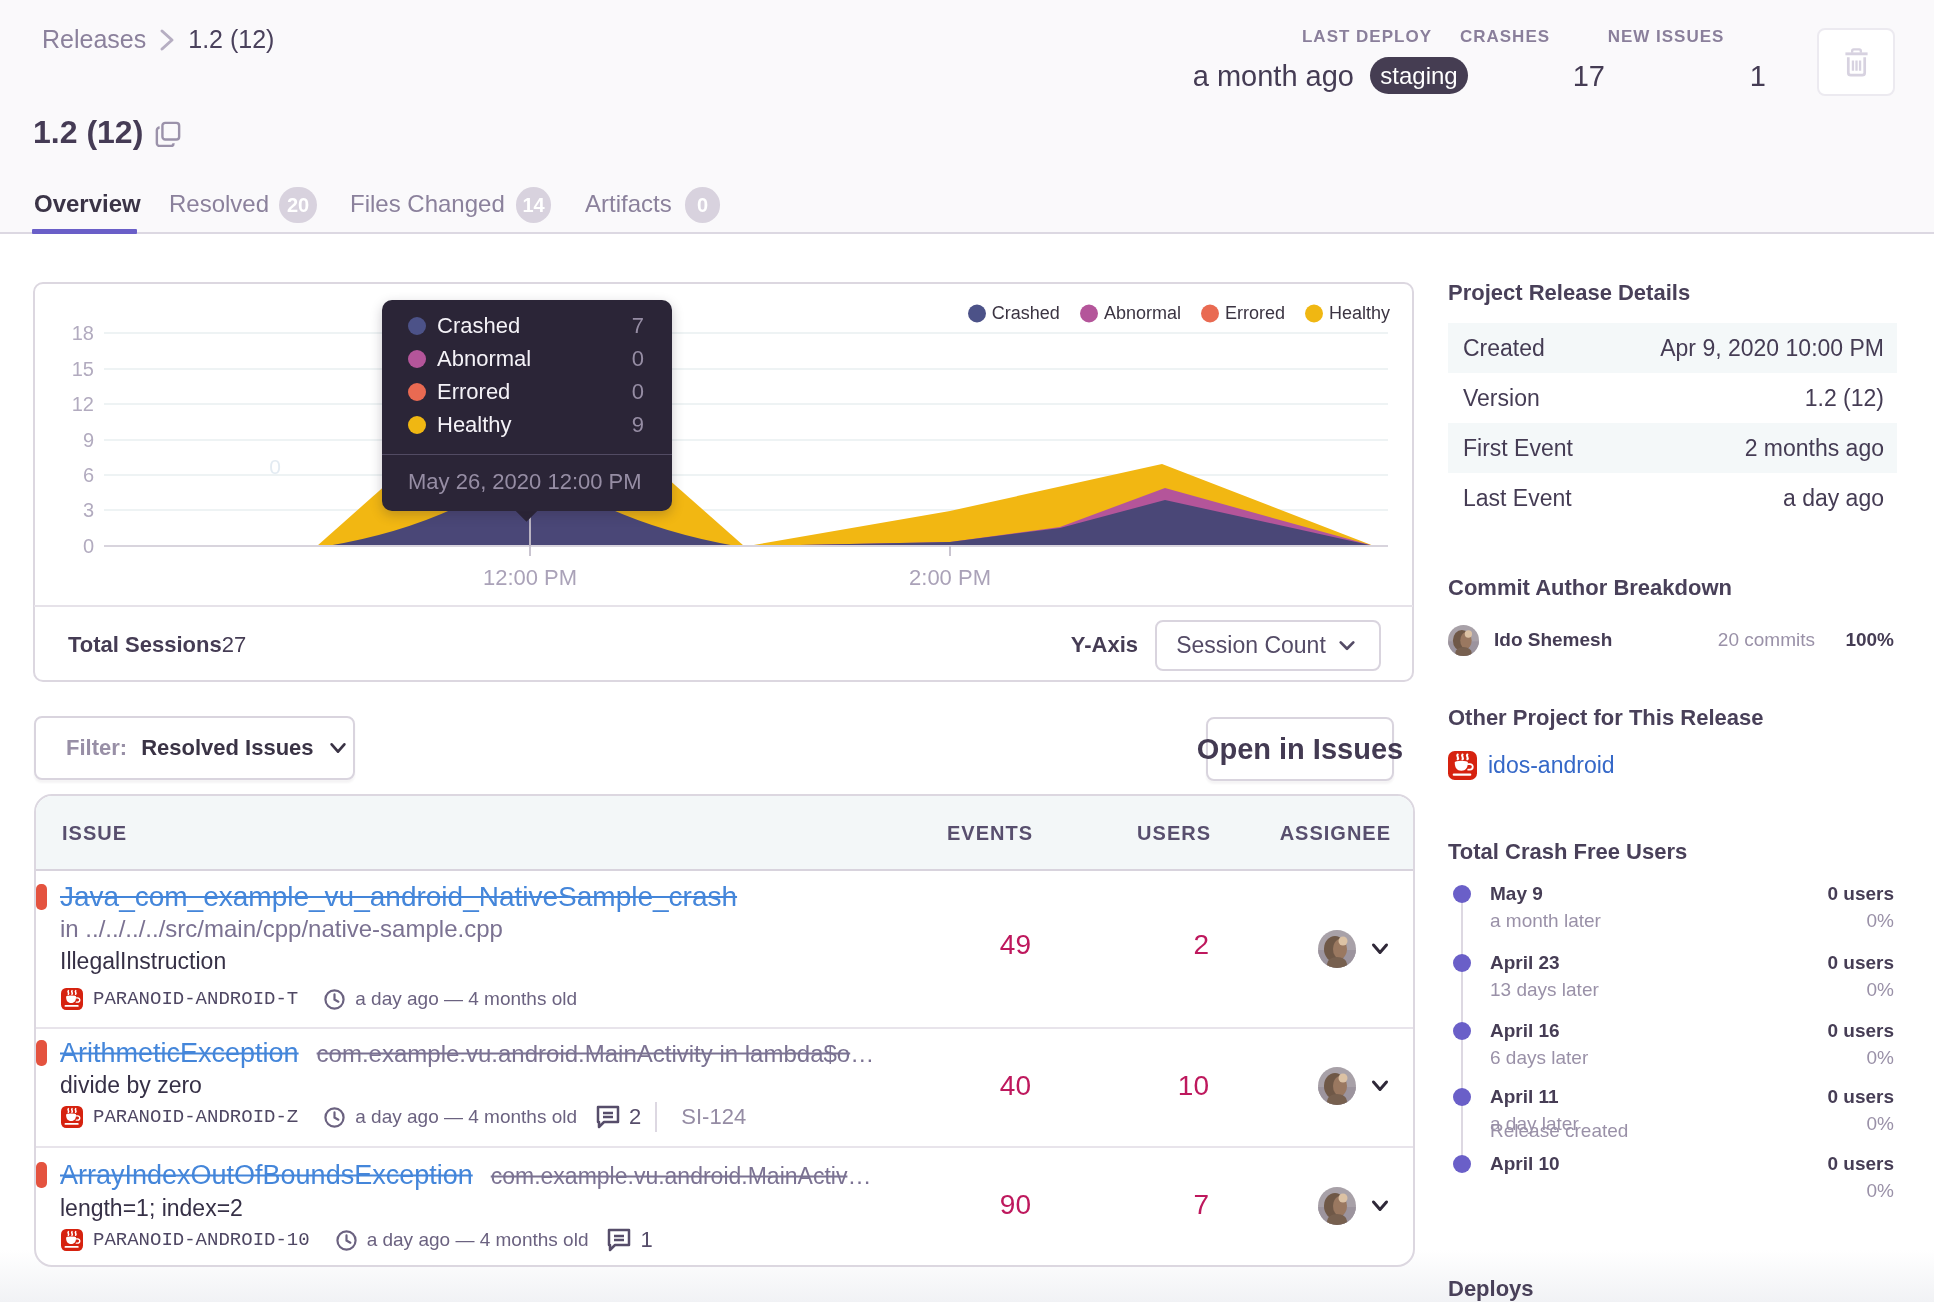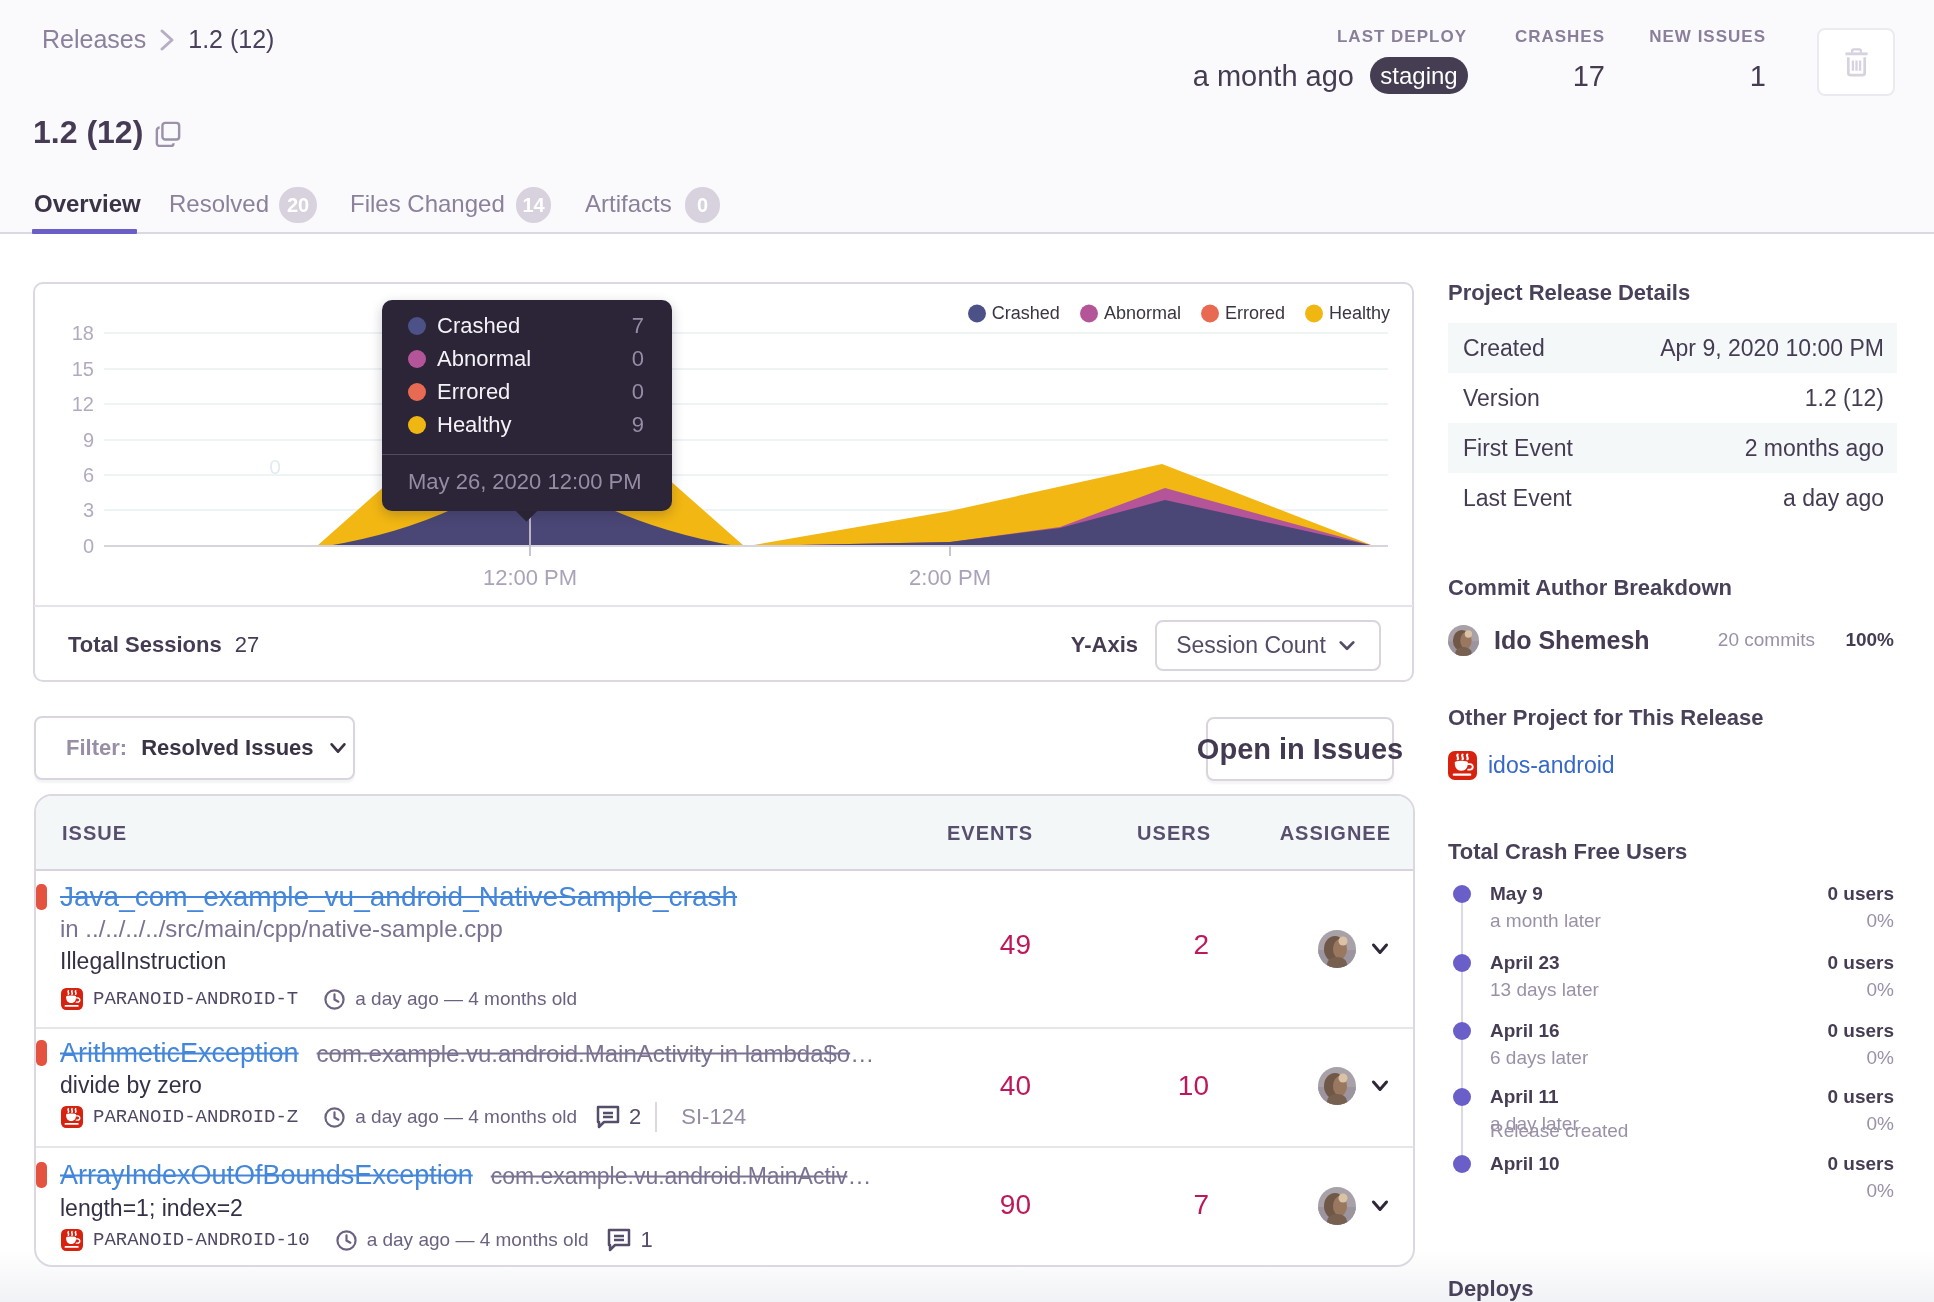--- a/index.html
+++ b/index.html
@@ -2,21 +2,21 @@
 <html><head>
 <meta charset="utf-8">
 <style>
   * { margin:0; padding:0; box-sizing:border-box; }
   html,body { width:1934px; height:1302px; background:#fff; font-family:"Liberation Sans", sans-serif; }
   #page { position:relative; width:1934px; height:1302px; overflow:hidden; background:#fff; }
   .abs { position:absolute; }
   .hdr { position:absolute; left:0; top:0; width:1934px; height:234px; background:#faf9fb; border-bottom:2px solid #dcd8e2; }
   .bc { position:absolute; top:25px; left:42px; font-size:25px; color:#8b819c; display:flex; align-items:center; white-space:nowrap; }
   .bc b { color:#4a415c; font-weight:500; }
-  .slab { position:absolute; top:27px; font-size:17px; font-weight:bold; letter-spacing:1px; color:#8a7f9b; text-align:right; white-space:nowrap; }
+  .slab { position:absolute; top:27px; font-size:17px; font-weight:bold; letter-spacing:1px; color:#8a7f9b; text-align:center; white-space:nowrap; }
   .sval { position:absolute; top:60px; font-size:29px; color:#453c54; text-align:right; white-space:nowrap; }
   .pill { position:absolute; left:1370px; top:57px; width:98px; height:37px; background:#453d52; border-radius:19px; color:#fff; font-size:24px; display:flex; align-items:center; justify-content:center; }
   .trash { position:absolute; left:1817px; top:28px; width:78px; height:68px; background:#fff; border:2px solid #eceaf0; border-radius:8px; display:flex; align-items:center; justify-content:center; }
   .title { position:absolute; left:33px; top:114px; font-size:32px; font-weight:600; color:#453b55; }
   .tab { position:absolute; font-size:24px; color:#8b819c; transform:translateY(-50%); white-space:nowrap; }
   .badge { position:absolute; height:36px; border-radius:18px; background:#d8d2de; color:#fff; font-size:20px; font-weight:bold; display:flex; align-items:center; justify-content:center; transform:translateY(-50%); }
   .underline { position:absolute; left:32px; top:229px; width:105px; height:5px; background:#6a5fc8; border-radius:1px; }
 
   .card { position:absolute; background:#fff; border:2px solid #dcd7e0; border-radius:10px; }
   .btn { position:absolute; background:#fff; border:2px solid #d9d4de; border-radius:8px; box-shadow:0 3px 2px rgba(50,40,60,0.05); display:flex; align-items:center; justify-content:center; white-space:nowrap; }
@@ -162,21 +162,21 @@
     <div class="trow">
         <span class="dot" style="background:#f0b712;"></span>
         <span class="lbl">Healthy</span>
         <span class="val">9</span>
       </div>
     <div style="height:1px; background:#524b63; margin-top:13px;"></div>
     <div style="padding:14px 0 0 26px; color:#968da4; font-size:22px;">May 26, 2020 12:00 PM</div>
   </div>
 
   <div class="abs" style="left:34px; top:605px; width:1379px; height:2px; background:#e6e2e9;"></div>
-  <div class="abs" style="left:68px; top:645px; transform:translateY(-50%); font-size:22px; color:#453c54;"><b>Total Sessions</b><span style="margin-left:13px;">27</span></div>
+  <div class="abs" style="left:68px; top:645px; transform:translateY(-50%); font-size:22px; color:#453c54;"><b>Total Sessions</b><span style="">27</span></div>
   <div class="abs" style="left:1040px; top:645px; width:98px; text-align:right; transform:translateY(-50%); font-size:22px; font-weight:bold; color:#453c54;">Y-Axis</div>
   <div class="btn" style="left:1155px; top:620px; width:226px; height:51px; box-shadow:none; border-radius:8px;">
     <span style="font-size:23px; color:#544b66;">Session Count</span>
     <svg width="26" height="18" viewBox="0 0 28 20" style="margin-left:8px;">
         <polyline points="7,6 14,13 21,6" fill="none" stroke="#544b66" stroke-width="3" stroke-linecap="round" stroke-linejoin="round"></polyline>
       </svg>
   </div>
 
   <div class="btn" style="left:34px; top:716px; width:321px; height:64px; justify-content:flex-start;">
     <span style="font-size:22px; font-weight:bold; color:#988fa6; margin-left:30px;">Filter:</span>
@@ -349,21 +349,21 @@
   <svg class="abs" style="left:1448px; top:625px;" width="31" height="31" viewBox="0 0 38 38">
       <g clip-path="url(#c1)">
         <rect width="38" height="38" fill="#a8a1a8"></rect>
         <rect x="0" y="20" width="38" height="18" fill="#9c949e"></rect>
         <ellipse cx="17" cy="19" rx="11" ry="13" fill="#6f5847"></ellipse>
         <ellipse cx="22" cy="19" rx="7" ry="10" fill="#9a7860"></ellipse>
         <circle cx="25" cy="11" r="4.5" fill="#dcc2a4"></circle>
         <ellipse cx="19" cy="34" rx="10" ry="7" fill="#77604f"></ellipse>
       </g>
     </svg>
-  <div class="abs" style="left:1494px; top:640px; transform:translateY(-50%); font-size:25px; font-weight:bold; color:#453c54;">Ido Shemesh</div>
+  <div class="abs" style="left:1494px; top:640px; transform:translateY(-50%); font-size:19px; font-weight:bold; color:#453c54;">Ido Shemesh</div>
   <div class="abs" style="left:1650px; top:640px; width:165px; text-align:right; transform:translateY(-50%); font-size:19px; color:#9a91a8;">20 commits</div>
   <div class="abs" style="left:1744px; top:640px; width:150px; text-align:right; transform:translateY(-50%); font-size:19px; font-weight:bold; color:#453c54;">100%</div>
 
   <div class="sideh" style="top:718px;">Other Project for This Release</div>
   <svg class="abs" style="left:1448px; top:751px;" width="29" height="29" viewBox="0 0 30 30">
       <rect width="30" height="30" rx="7" fill="#d6220f"></rect>
       <g stroke="#fff" stroke-width="2.2" fill="none" stroke-linecap="round">
         <path d="M10 8.5 c1.6-1.6 -1.6-3.2 0-4.8 M15 8.5 c1.6-1.6 -1.6-3.2 0-4.8 M20 8.5 c1.6-1.6 -1.6-3.2 0-4.8"></path>
         <path d="M7 12 c0 5.5 2.2 8.5 6.8 8.5 c4.6 0 6.7-3 6.7-8.5 z" fill="#fff" stroke="none"></path>
         <ellipse cx="13.8" cy="12" rx="6.8" ry="1.9" fill="#fff" stroke="none"></ellipse>

